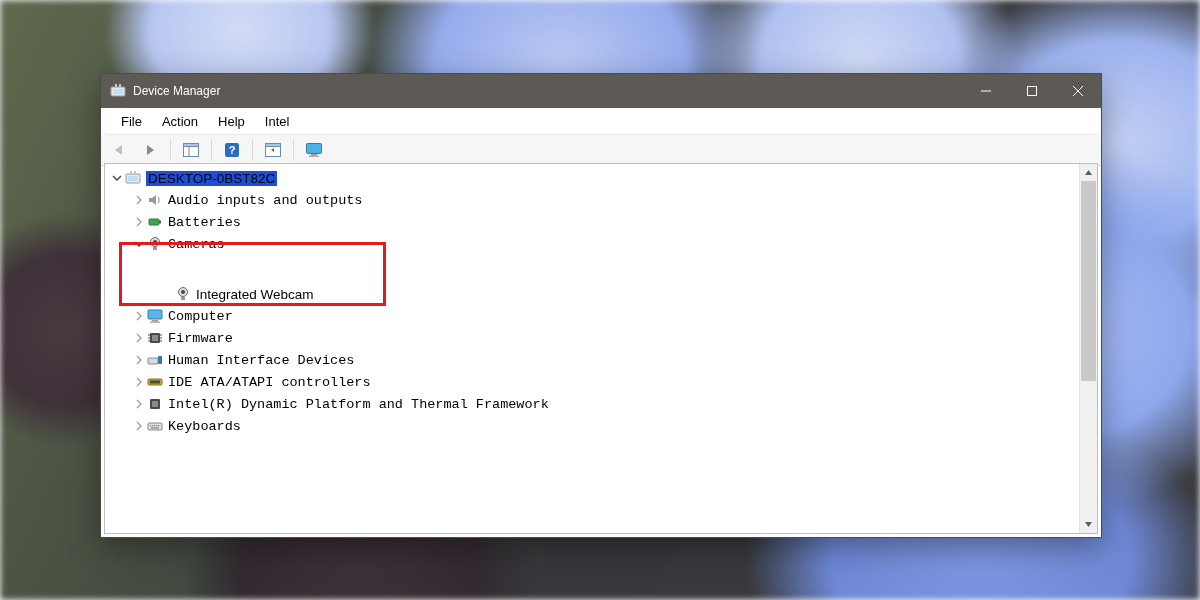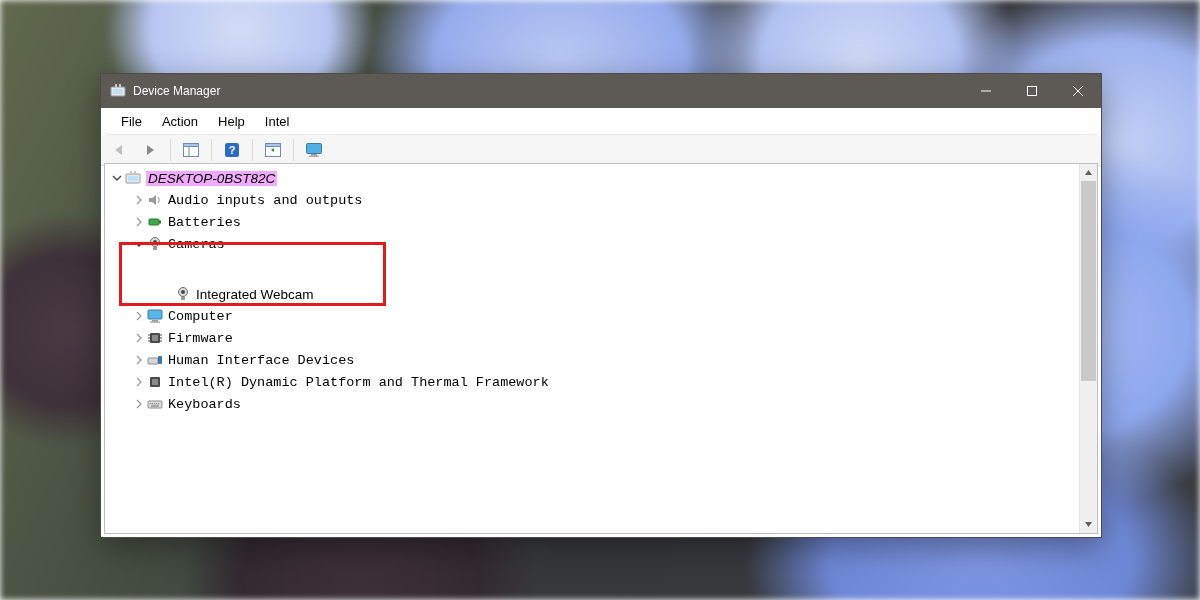--- a/index.html
+++ b/index.html
@@ -29,21 +29,21 @@
   .toolbar{height:30px;background:#f6f6f6;border-bottom:1px solid #dcdcdc;display:flex;align-items:center;padding-left:6px;gap:4px;}
   .tbtn{width:24px;height:24px;display:flex;align-items:center;justify-content:center;border:1px solid transparent;background:transparent;}
   .tsep{width:1px;height:22px;background:#d8d8d8;margin:0 3px;}
   .client{position:absolute;left:3px;right:3px;top:89px;bottom:3px;border:1px solid #bfbfbf;background:#fff;display:flex;}
   .tree{flex:1;overflow:hidden;padding-top:3px;}
   .row{display:flex;align-items:center;height:22px;white-space:nowrap;}
   .arrow{width:12px;height:12px;display:flex;align-items:center;justify-content:center;color:#6b6b6b;margin-right:2px;}
   .arrow svg{display:block}
   .nicon{width:16px;height:16px;margin-right:5px;display:flex;align-items:center;justify-content:center;}
   .lbl{color:#000;font-size:13.5px;}
-  .sel .lbl{background:#f0abfc;padding:0 2px;font-style:italic;}
+  .sel .lbl{background:#1d4ed8;padding:0 2px;}
   .depth0{padding-left:6px;}
   .depth1{padding-left:28px;font-family:Liberation Mono, monospace;}
   .depth2{padding-left:56px;margin-top:28px;}
   .scroll{width:17px;background:#f0f0f0;border-left:1px solid #e3e3e3;position:relative;}
   .scroll .sbtn{position:absolute;left:0;width:17px;height:17px;background:#f0f0f0;display:flex;align-items:center;justify-content:center;color:#5b5b5b;}
   .scroll .sbtn.top{top:0}
   .scroll .sbtn.bot{bottom:0}
   .thumb{position:absolute;left:1px;right:1px;top:17px;height:200px;background:#c9c9c9;}
   .highlight{position:absolute;border:3px solid #e11b1b;pointer-events:none;}
 </style>
@@ -264,20 +264,34 @@
           </span>
         <span class="nicon">
             <svg width="16" height="16">
               <rect x="1" y="6" width="10" height="6" rx="1" fill="#d9d9d9" stroke="#8a8a8a"></rect>
               <rect x="11" y="4" width="4" height="8" rx="1" fill="#3a7aa6"></rect>
             </svg>
           </span>
         <span class="lbl">Human Interface Devices</span>
       </div>
 
+      <div class="row depth1">
+        <span class="arrow">
+            <svg width="10" height="10">
+              <path d="M3 1 L7 5 L3 9" fill="none" stroke="#9a9a9a" stroke-width="1.3"></path>
+            </svg>
+          </span>
+        <span class="nicon">
+            <svg width="16" height="16">
+              <rect x="1" y="5" width="14" height="6" rx="1" fill="#c8a23a" stroke="#8a7223"></rect>
+              <rect x="3" y="6.5" width="10" height="3" fill="#4a4a4a"></rect>
+            </svg>
+          </span>
+        <span class="lbl">IDE ATA/ATAPI controllers</span>
+      </div>
 
       <div class="row depth1">
         <span class="arrow">
             <svg width="10" height="10">
               <path d="M3 1 L7 5 L3 9" fill="none" stroke="#9a9a9a" stroke-width="1.3"></path>
             </svg>
           </span>
         <span class="nicon">
             <svg width="16" height="16">
               <rect x="3" y="3" width="10" height="10" rx="1" fill="#4a4a4a"></rect>

